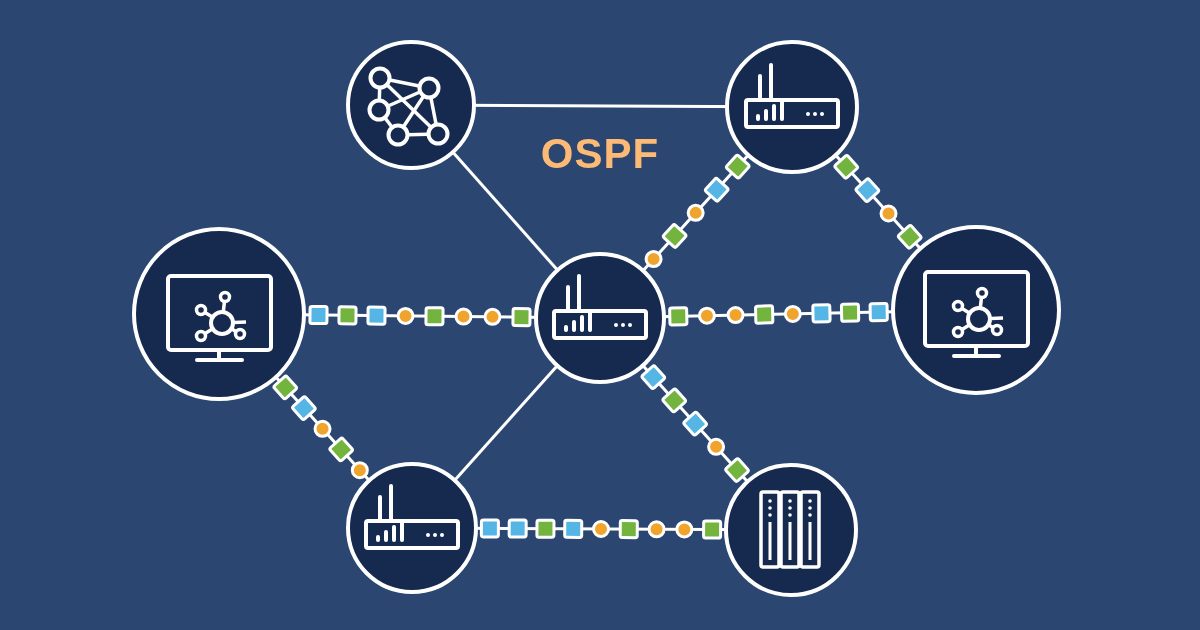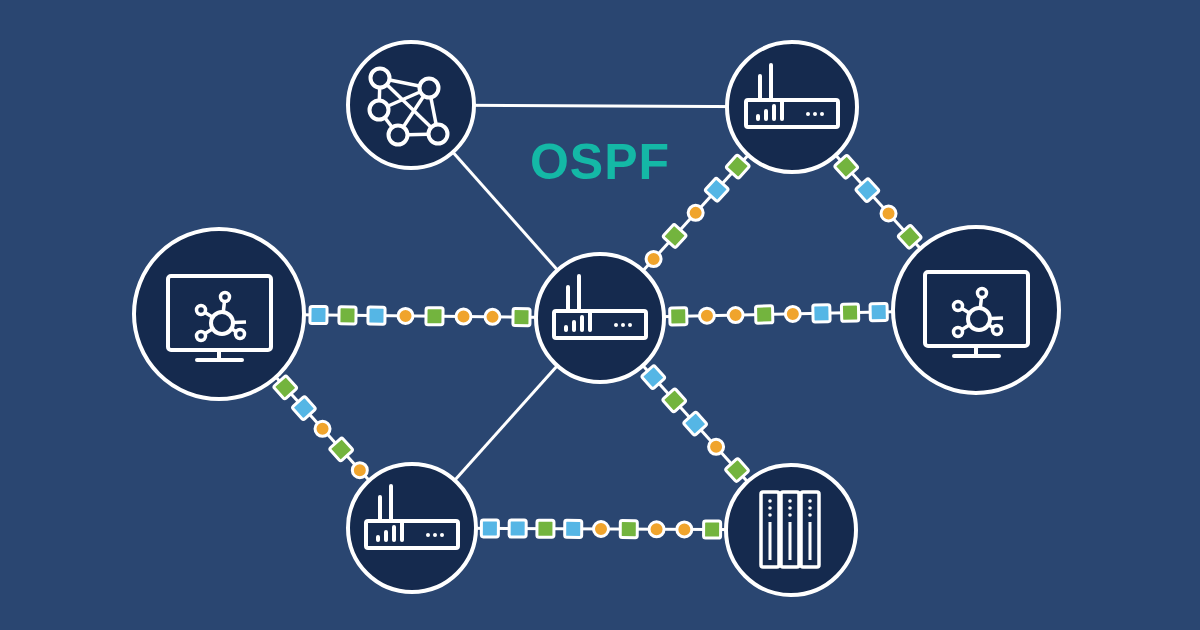--- a/index.html
+++ b/index.html
@@ -5,22 +5,22 @@
   html,body{margin:0;padding:0;}
   body{
     width:1200px;height:630px;overflow:hidden;
     font-family:"Liberation Sans", sans-serif;
   }
   figure.canvas{
     margin:0;position:relative;width:1200px;height:630px;
   }
   svg#diagram-svg{position:absolute;left:0;top:0;width:1200px;height:630px;display:block;}
   .title{
-    position:absolute;left:600px;top:164px;transform:translate(-50%,-54%);
-    color:#14b8a6;font-size:50px;font-weight:bold;letter-spacing:1px;
+    position:absolute;left:600px;top:156px;transform:translate(-50%,-54%);
+    color:#fdba74;font-size:42px;font-weight:bold;letter-spacing:1px;
     pointer-events:none;white-space:nowrap;
   }
 </style>
 </head>
 <body style="background: rgb(42, 70, 113);">
 
 <figure class="canvas">
   <svg id="diagram-svg" xmlns="http://www.w3.org/2000/svg" viewBox="0 0 1200 630">
       <g>
         <line x1="411" y1="105" x2="792" y2="107" stroke="#ffffff" stroke-width="3"></line>

